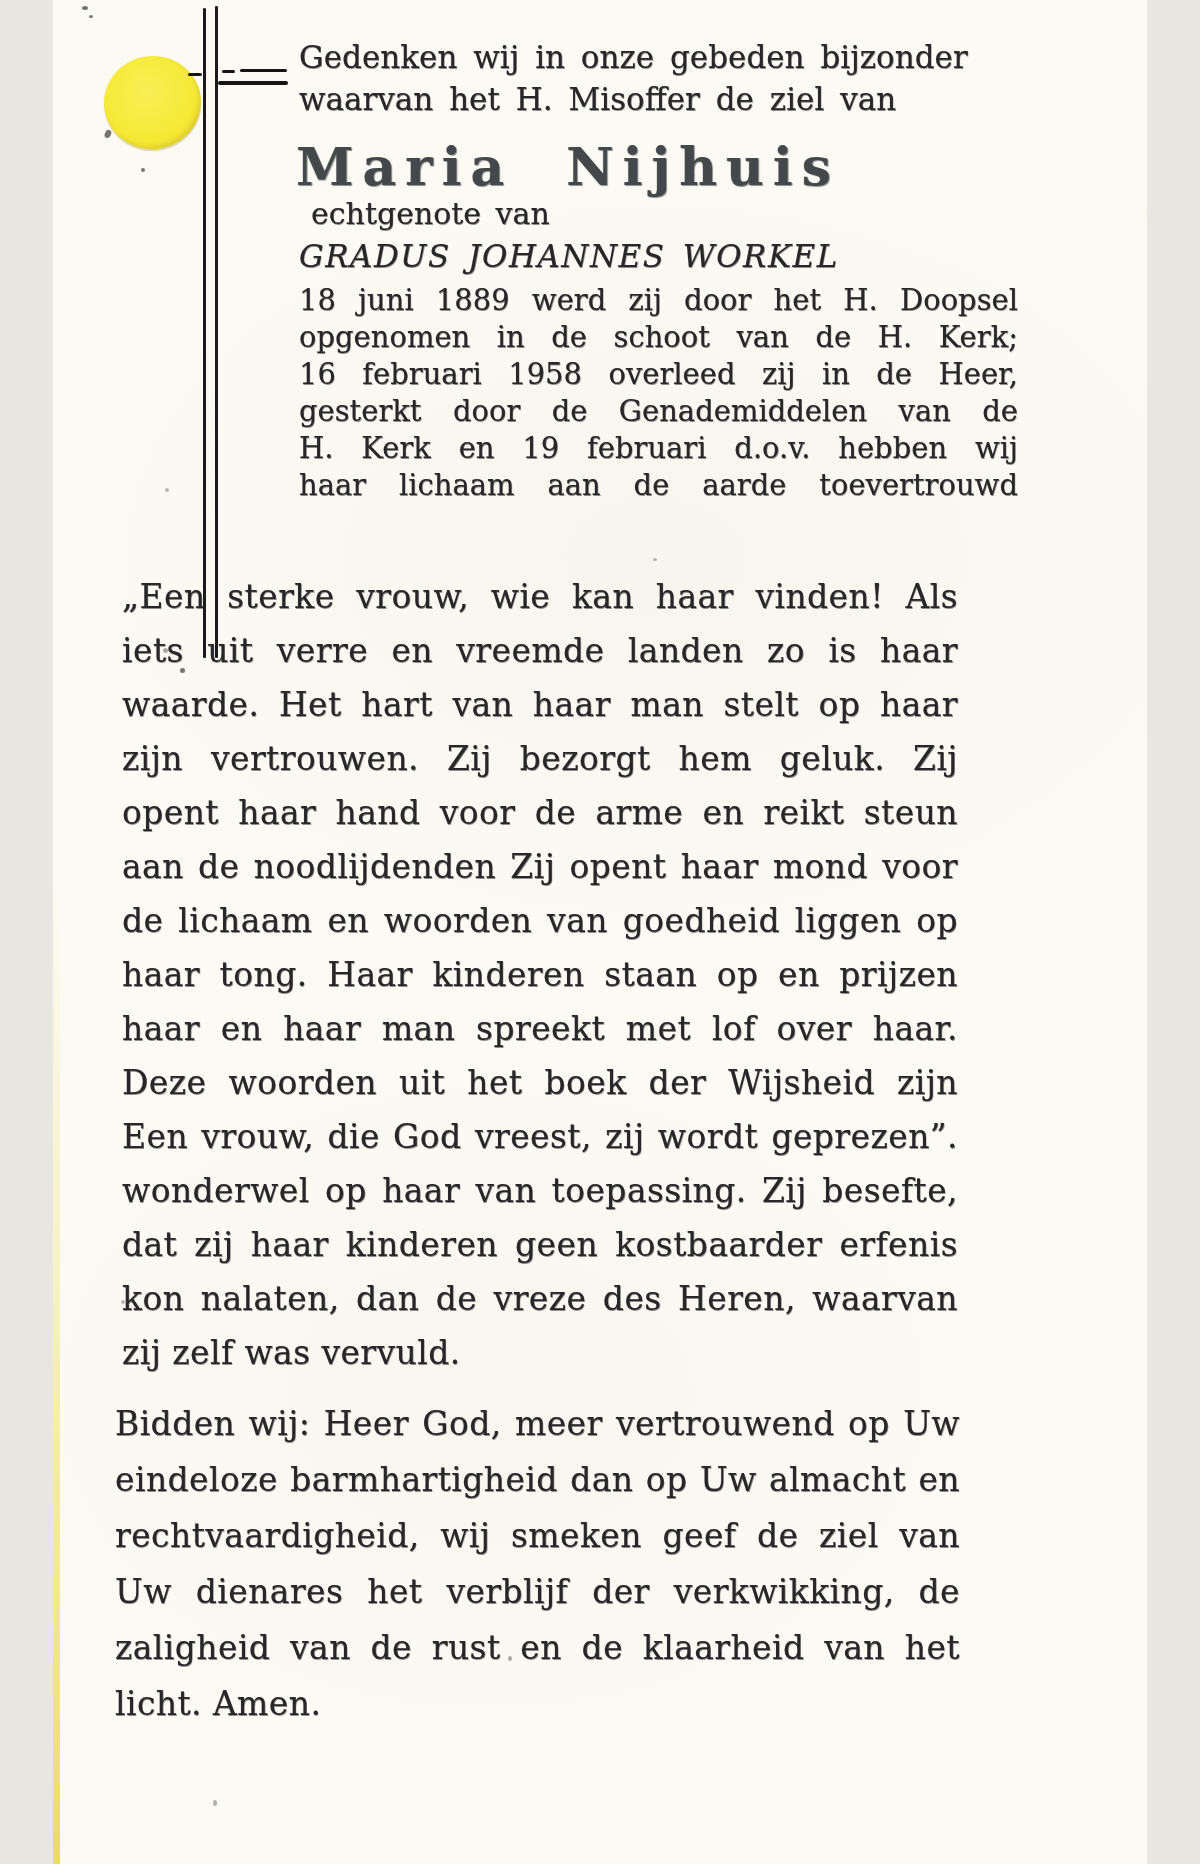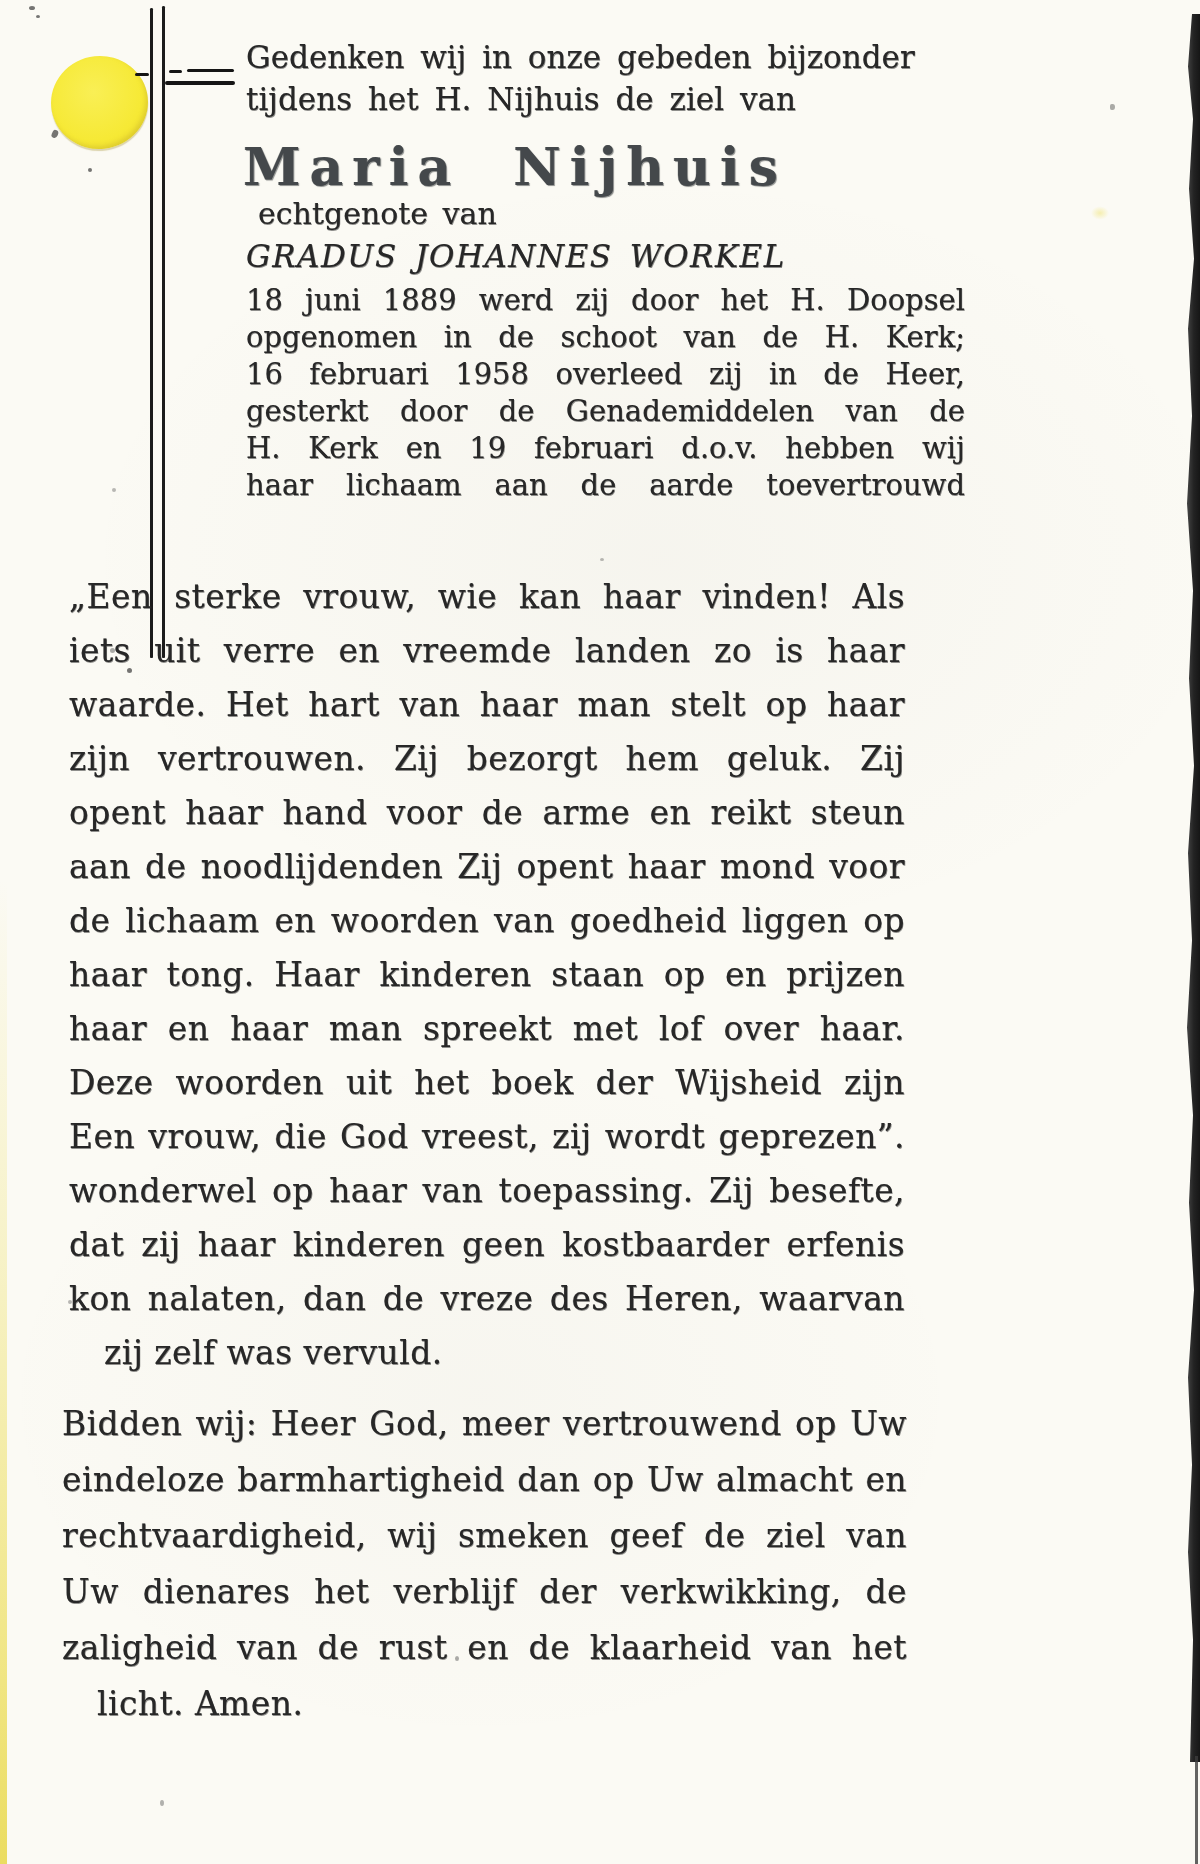--- a/index.html
+++ b/index.html
@@ -1,18 +1,18 @@
 <!DOCTYPE html>
 <html><head>
 <meta charset="utf-8">
 <style>
   html,body{margin:0;padding:0;background:#e8e6e0;}
   .page{
     position:relative;
-    width:1200px;height:1864px;
+    width:1094px;height:1864px;
     margin:0 auto;
     background:
       radial-gradient(12px 9px at 1100px 213px, rgba(240,228,120,.55), rgba(240,228,120,0) 75%),
       radial-gradient(900px 600px at 55% 30%, rgba(120,114,96,.04), rgba(120,114,96,0) 65%),
       radial-gradient(700px 500px at 40% 75%, rgba(120,114,96,.03), rgba(120,114,96,0) 70%),
       linear-gradient(#fbfaf4,#fbfaf4);
     overflow:hidden;
     font-family:"DejaVu Serif", serif;
     color:#272727;
   }
@@ -58,42 +58,42 @@
     margin-top:13px;
   }
   .relation{position:absolute;left:246px;top:196px;height:36px;line-height:36px;font-size:30px;word-spacing:5px;margin-left:12px;}
   .spouse{position:absolute;left:246px;top:237px;height:38px;line-height:38px;font-size:31px;letter-spacing:1.5px;word-spacing:6px;font-style:italic;}
   .vitals{position:absolute;left:246px;top:282px;width:719px;}
   .vitals .ln{height:37px;line-height:37px;font-size:29px;text-align:justify;text-align-last:justify;text-justify:inter-word;}
   .quote{position:absolute;left:69px;top:570px;width:836px;}
   .quote .ln{height:54px;line-height:54px;font-size:33px;letter-spacing:.4px;text-align:justify;text-align-last:justify;text-justify:inter-word;}
   .prayer{position:absolute;left:62px;top:1396px;width:845px;}
   .prayer .ln{height:56px;line-height:56px;font-size:33px;letter-spacing:.4px;text-align:justify;text-align-last:justify;text-justify:inter-word;}
-  .ln.short{text-align:left;text-align-last:left;margin-left:35px;}
+  .ln.short{text-align:left;text-align-last:left;}
   
   .speck{position:absolute;background:rgba(45,45,45,.65);border-radius:50%;}
 </style>
 </head>
 <body>
 
 <div class="page">
 
   <div class="vrule" style="left:150px;top:8px;height:650px;"></div>
   <div class="vrule" style="left:162px;top:6px;height:652px;"></div>
 
   <div class="sticker"></div>
 
   <div class="hrule" style="left:135px;top:73px;width:14px;"></div>
   <div class="hrule" style="left:169px;top:70px;width:13px;"></div>
   <div class="hrule" style="left:187px;top:69px;width:47px;"></div>
   <div class="hrule" style="left:165px;top:81px;width:70px;height:4px;"></div>
 
   <div class="intro ink">
     <div class="ln">Gedenken wij in onze gebeden bijzonder</div>
-    <div class="ln">tijdens het H. Nijhuis de ziel van</div>
+    <div class="ln">waarvan het H. Misoffer de ziel van</div>
   </div>
 
   <div class="name">Maria Nijhuis</div>
 
   <div class="relation ink">echtgenote van</div>
   <div class="spouse ink">GRADUS JOHANNES WORKEL</div>
 
   <div class="vitals ink">
     <div class="ln">18 juni 1889 werd zij door het H. Doopsel</div>
     <div class="ln">opgenomen in de schoot van de H. Kerk;</div>

